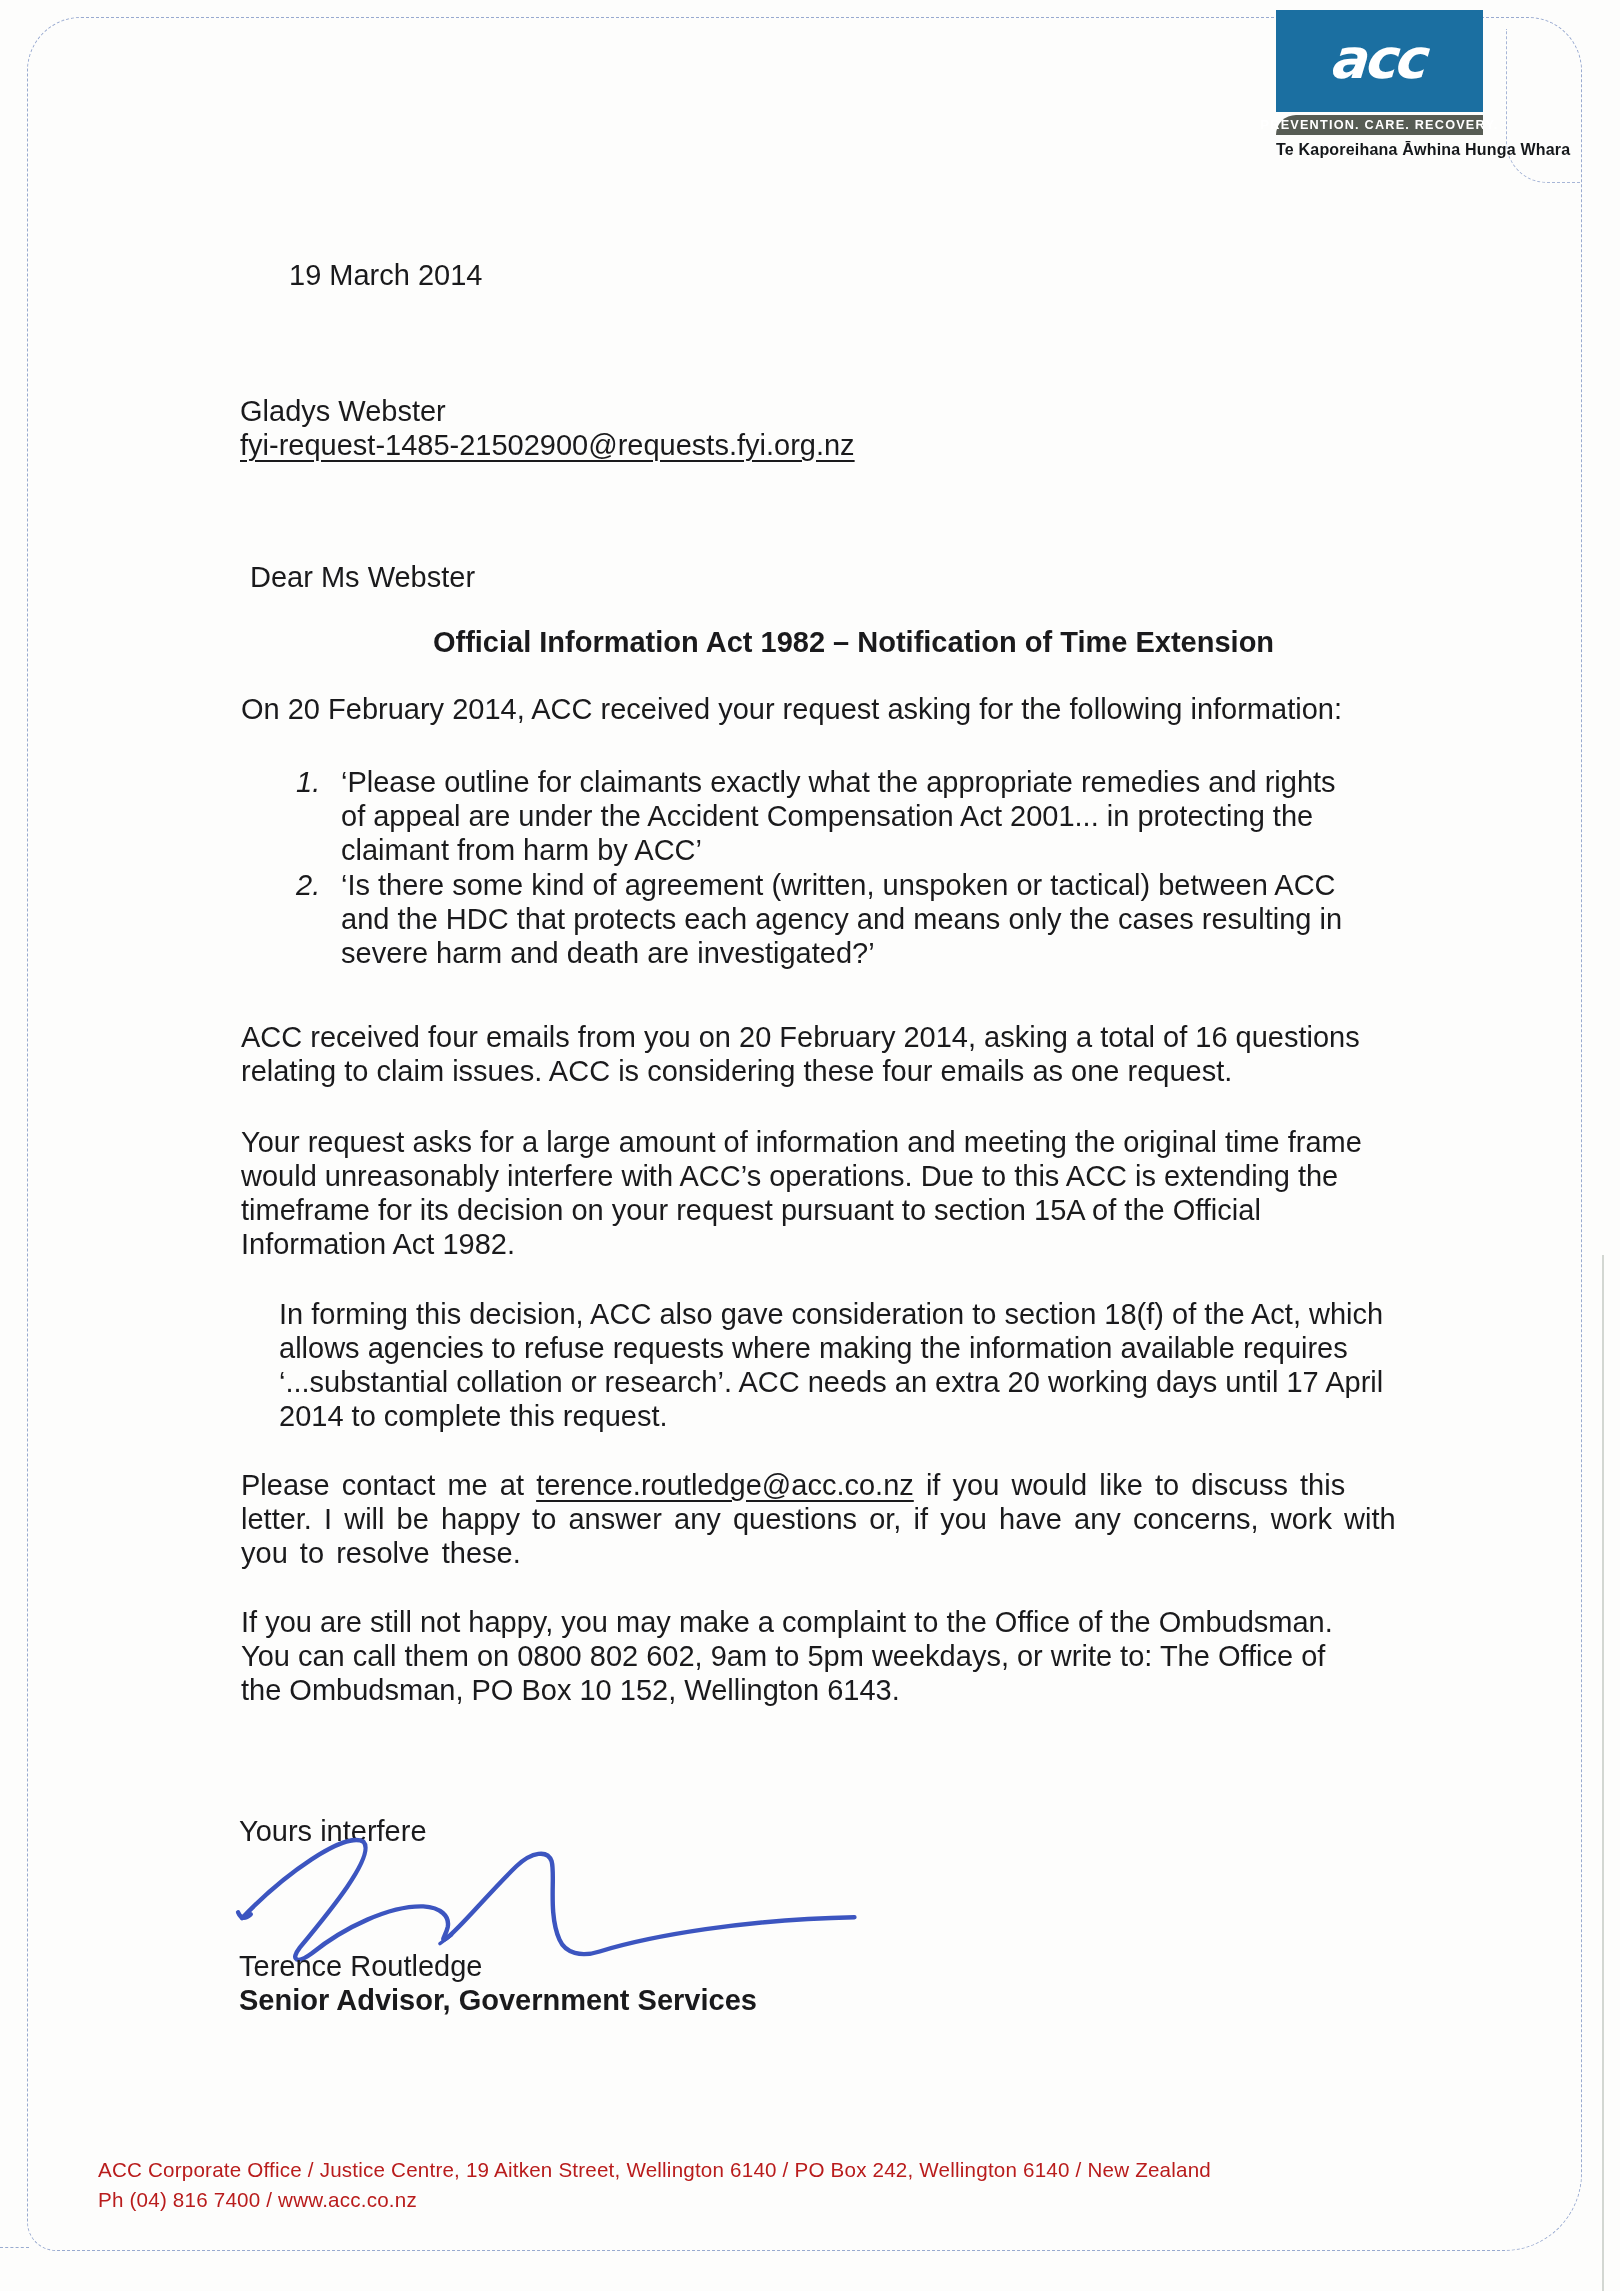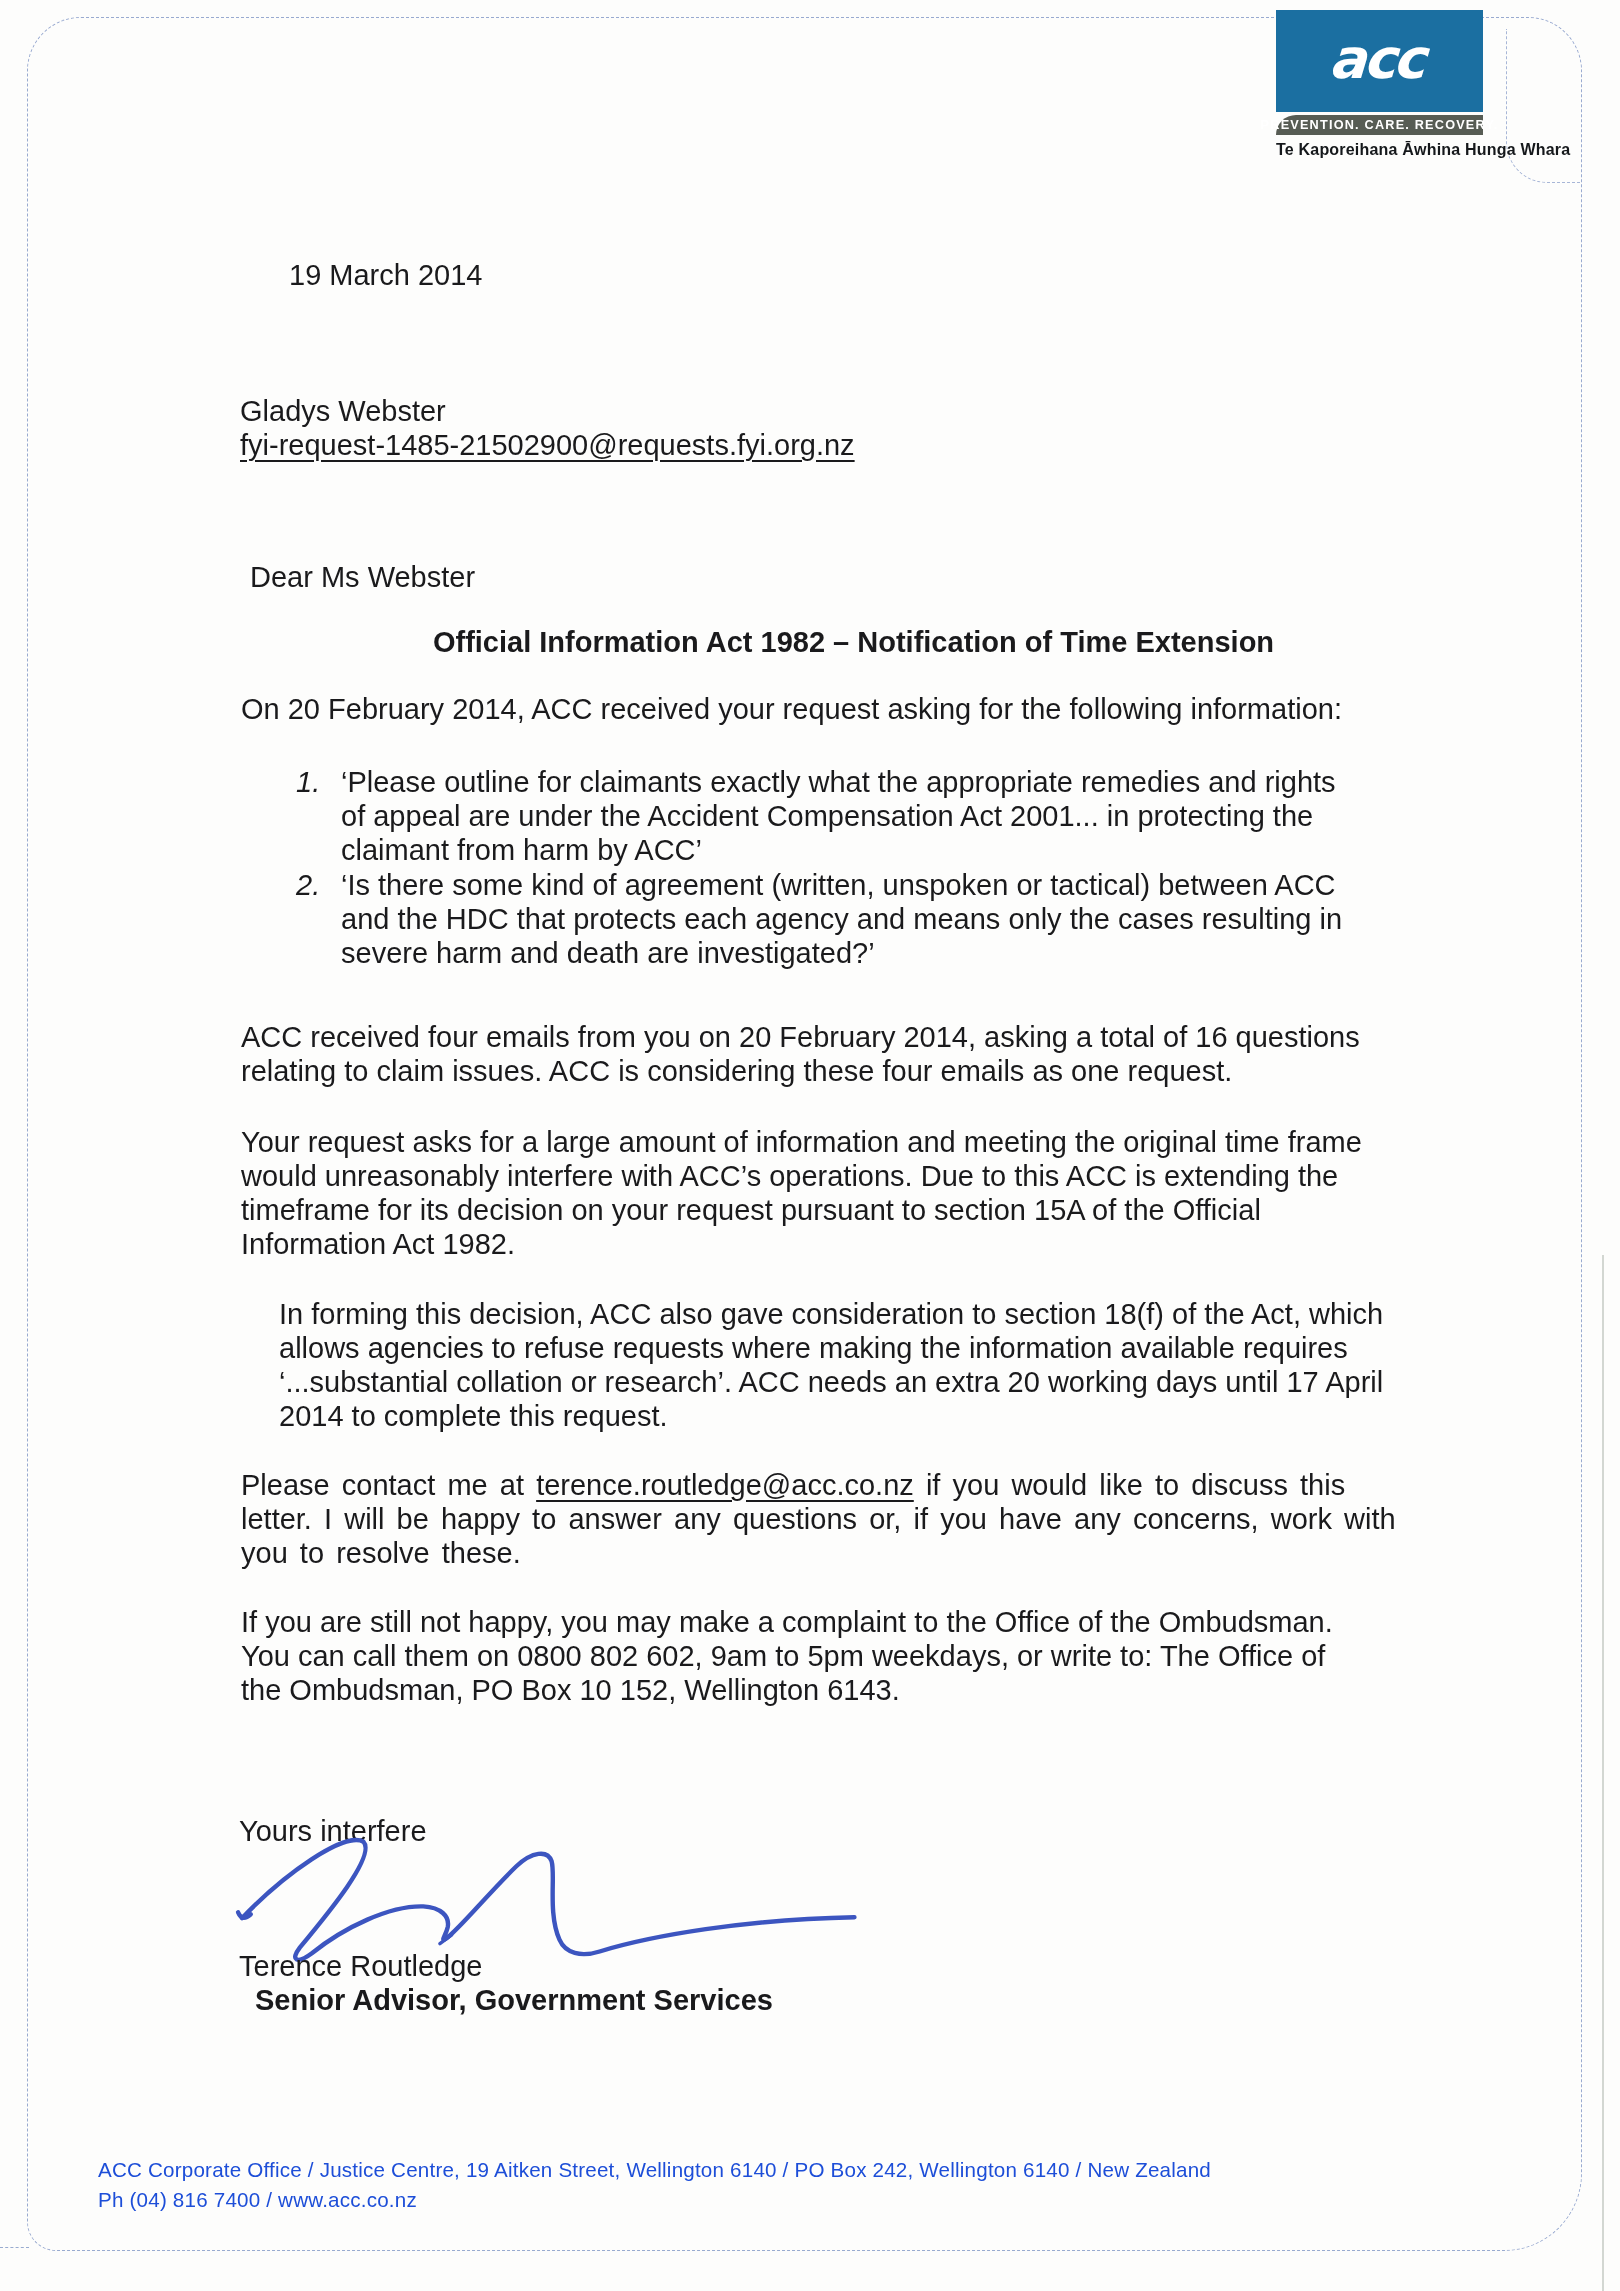--- a/index.html
+++ b/index.html
@@ -58,21 +58,21 @@
   }
   .subject{font-weight:bold;text-align:center;width:1205px;}
   .italic{}
   .bold{font-weight:bold;}
   .uline{text-decoration:underline;text-decoration-thickness:2px;text-underline-offset:4.9px;color:inherit;}
   .justified{word-spacing:.14em;}
   .list-num{position:absolute;font-style:italic;}
   
   .footer{
     position:absolute;left:98px;top:2155px;font-size:20.6px;line-height:30px;
-    color:#1d4ed8;white-space:pre-line;letter-spacing:0.2px;
+    color:#b91c1c;white-space:pre-line;letter-spacing:0.2px;
   }
   .sig{position:absolute;left:225px;top:1828px;}
 </style>
 </head>
 <body>
 
 <div class="page-border"></div>
 <div class="border-bottom-ext"></div>
 <div class="logo-outline-artifact"></div>
 <div class="scan-edge-gray"></div>
@@ -144,17 +144,17 @@
              C 238 104, 268 67, 297 39
              C 313 24, 329 22, 333 34
              C 337 48, 329 87, 341 114
              C 347 128, 363 132, 382 126
              C 434 110, 532 93, 642 91"></path>
     <path d="M 219 118 L 231 109" stroke-width="3.5"></path>
   </g>
 </svg>
 
 <div class="tx" style="left:239px;top:1949px;">Terence Routledge</div>
-<div class="tx bold" style="left:255px;top:1983px;">Senior Advisor, Government Services</div>
+<div class="tx bold" style="left:239px;top:1983px;">Senior Advisor, Government Services</div>
 
 <div class="footer"><span>ACC Corporate Office / Justice Centre, 19 Aitken Street, Wellington 6140 / PO Box 242, Wellington 6140 / New Zealand</span>
 <span>Ph (04) 816 7400 / www.acc.co.nz</span></div>
 
 
 </body></html>

